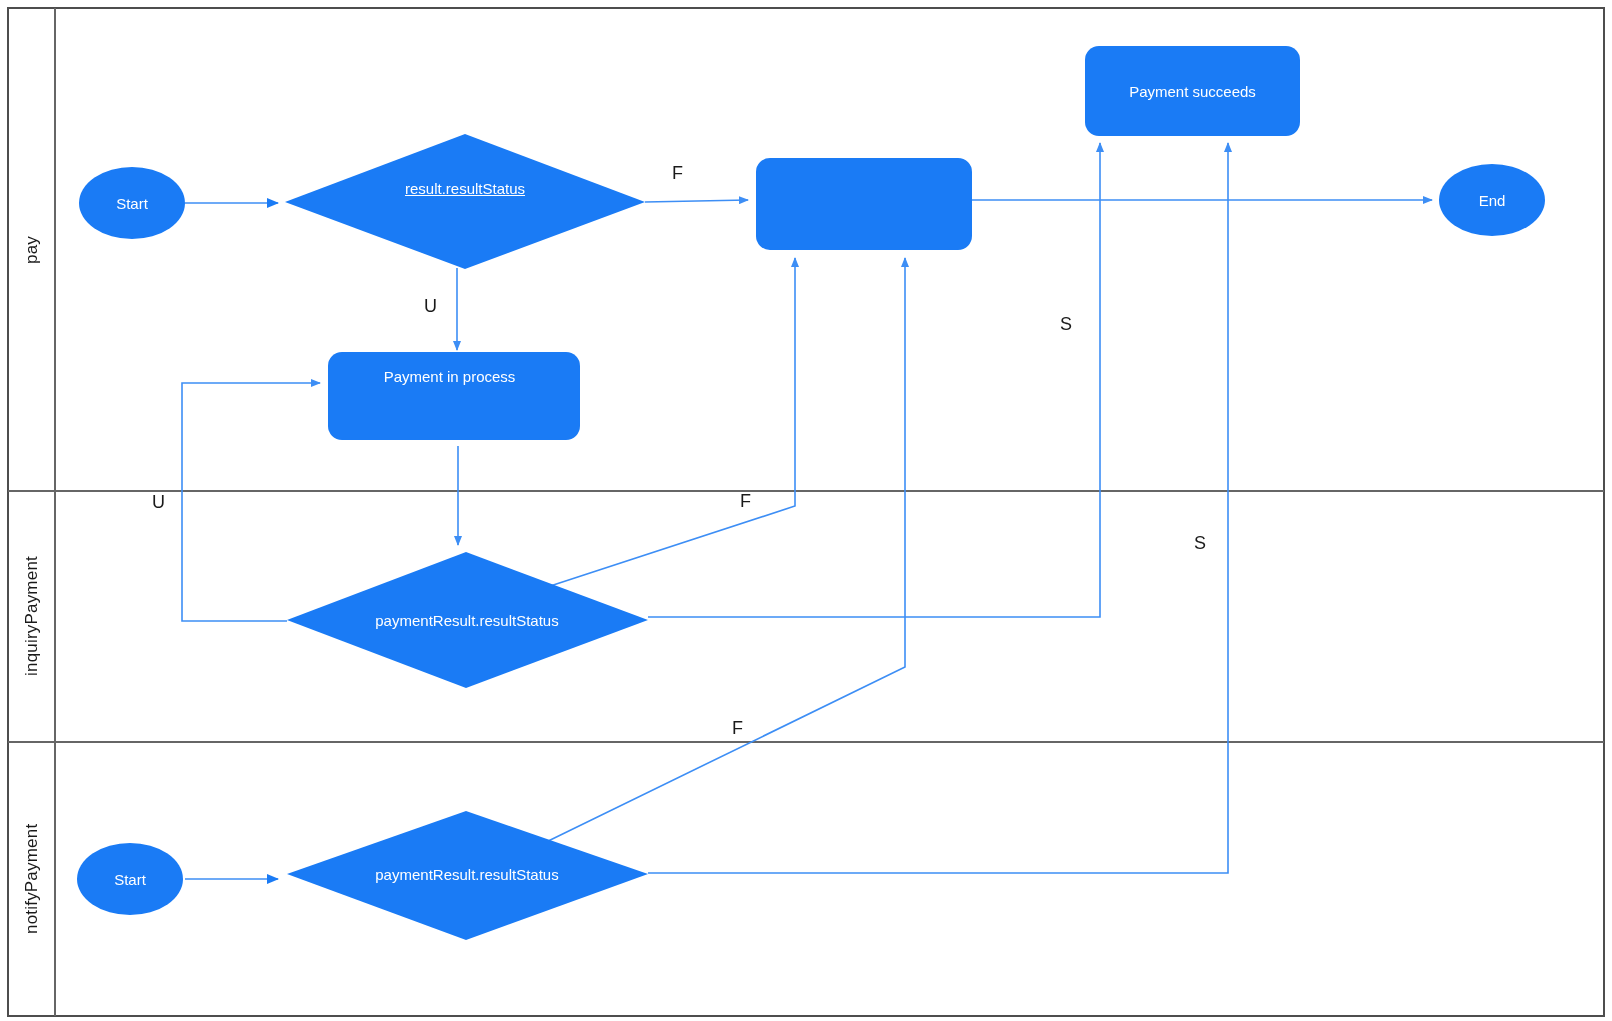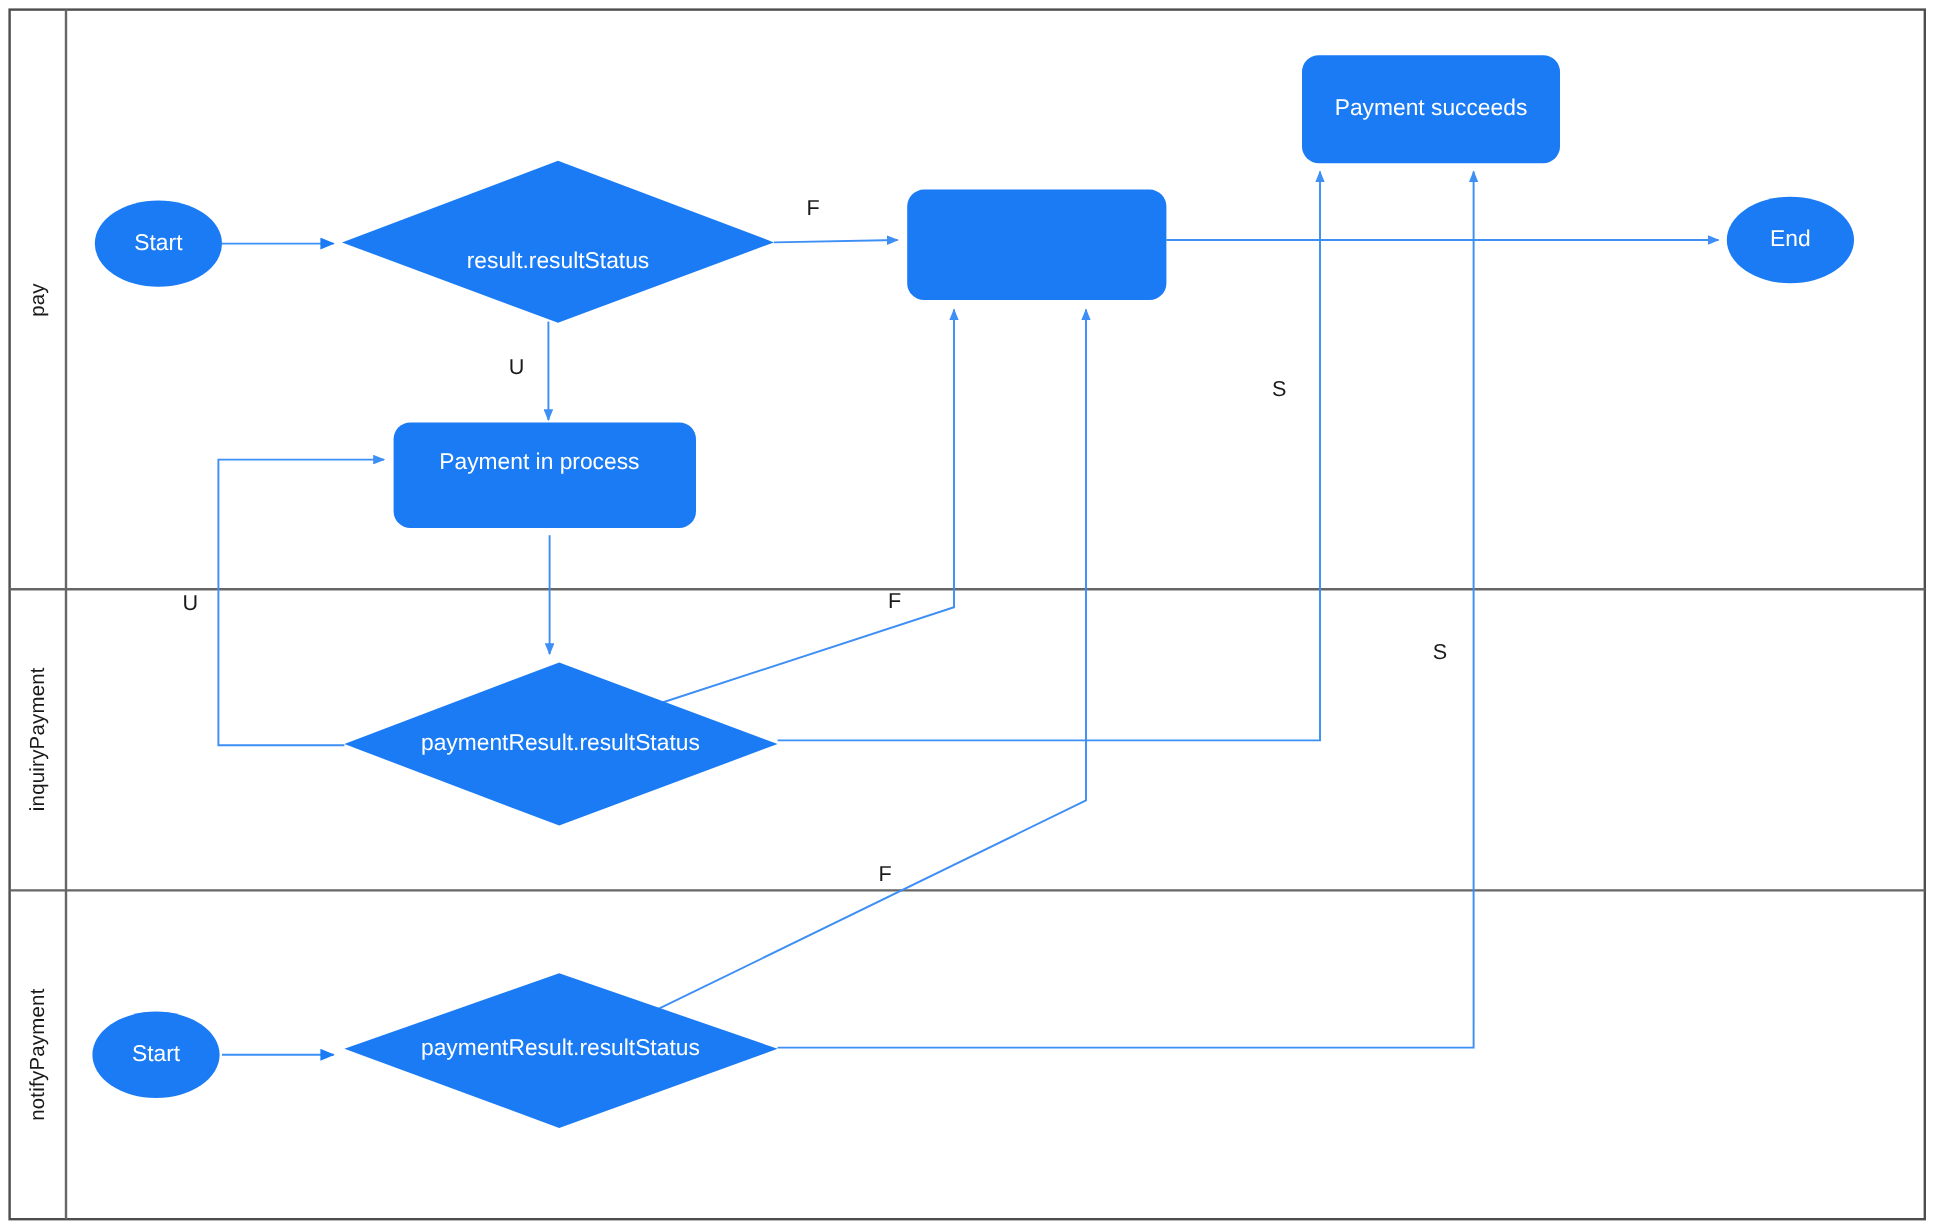--- a/index.html
+++ b/index.html
@@ -31,21 +31,21 @@
     text-align: center;
     letter-spacing: 0.2px;
     white-space: nowrap;
     display: flex;
     align-items: center;
     justify-content: center;
   }
   .node-text {
     position: absolute;
     color: #ffffff;
-    font-size: 19px;
+    font-size: 15px;
     display: flex;
     align-items: center;
     justify-content: center;
     text-align: center;
     pointer-events: none;
     white-space: nowrap;
   }
   .edge-label {
     position: absolute;
     color: #1a1a1a;
@@ -111,24 +111,24 @@
       <ellipse cx="130" cy="879" rx="53" ry="36" fill="#1a7bf5"></ellipse>
       <polygon points="466,811 648,874 466,940 287,874" fill="#1a7bf5"></polygon>
     </g>
   </svg>
 
   <div class="lane-label" style="left:9px; top:10px; width:45px; height:479px;">pay</div>
   <div class="lane-label" style="left:9px; top:493px; width:45px; height:247px;">inquiryPayment</div>
   <div class="lane-label" style="left:9px; top:744px; width:45px; height:270px;">notifyPayment</div>
 
   <div class="node-text" style="left:79px; top:167px; width:106px; height:72px;">Start</div>
-  <div class="node-text" style="left:305px; top:198px; width:320px; height:40px;">result.resultStatus</div>
+  <div class="node-text" style="left:305px; top:168px; width:320px; height:40px;text-decoration:underline;">result.resultStatus</div>
   <div class="node-text" style="left:1085px; top:46px; width:215px; height:90px;">Payment succeeds</div>
   <div class="node-text" style="left:1439px; top:164px; width:106px; height:72px;">End</div>
-  <div class="node-text" style="left:328px; top:342px; width:243px; height:88px;border-radius:16px;">Payment in process</div>
+  <div class="node-text" style="left:328px; top:332px; width:243px; height:88px;border-radius:16px;">Payment in process</div>
   <div class="node-text" style="left:286px; top:600px; width:362px; height:40px;">paymentResult.resultStatus</div>
   <div class="node-text" style="left:77px; top:843px; width:106px; height:72px;">Start</div>
   <div class="node-text" style="left:286px; top:854px; width:362px; height:40px;">paymentResult.resultStatus</div>
 
   <div class="edge-label" style="left:672px; top:163px;">F</div>
   <div class="edge-label" style="left:424px; top:296px;">U</div>
   <div class="edge-label" style="left:152px; top:492px;">U</div>
   <div class="edge-label" style="left:740px; top:491px;">F</div>
   <div class="edge-label" style="left:1060px; top:314px;">S</div>
   <div class="edge-label" style="left:732px; top:718px;">F</div>

